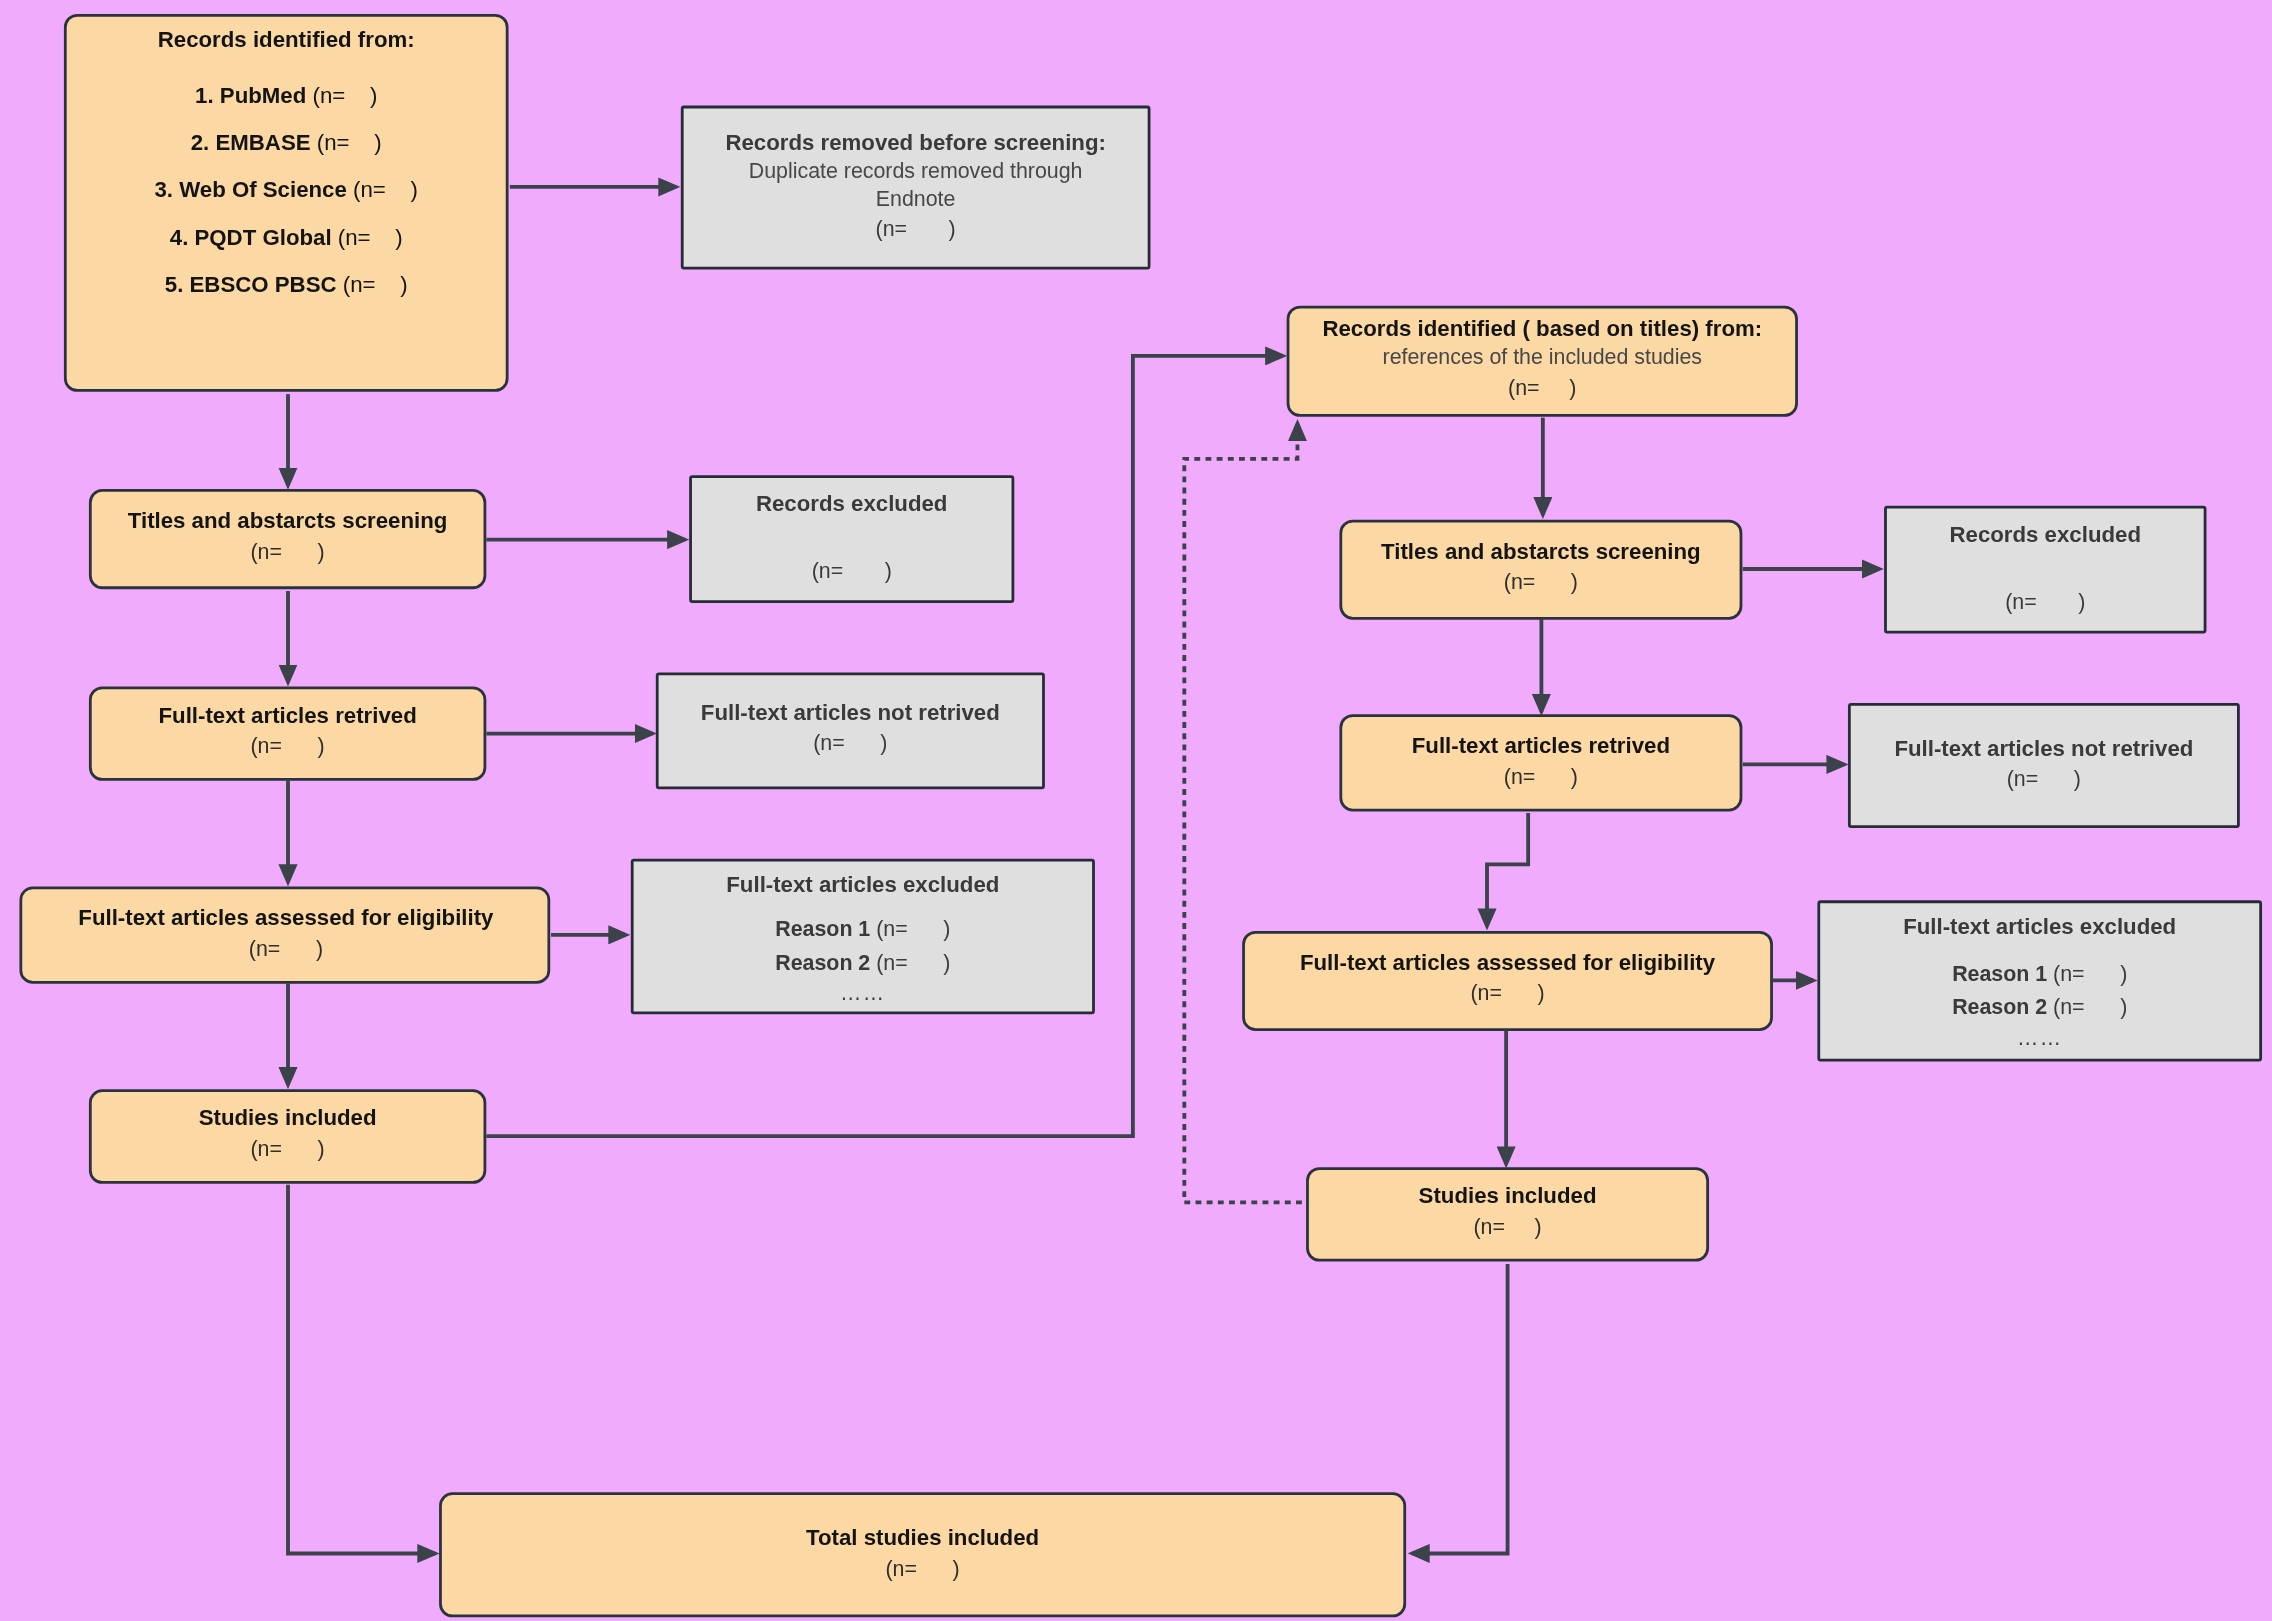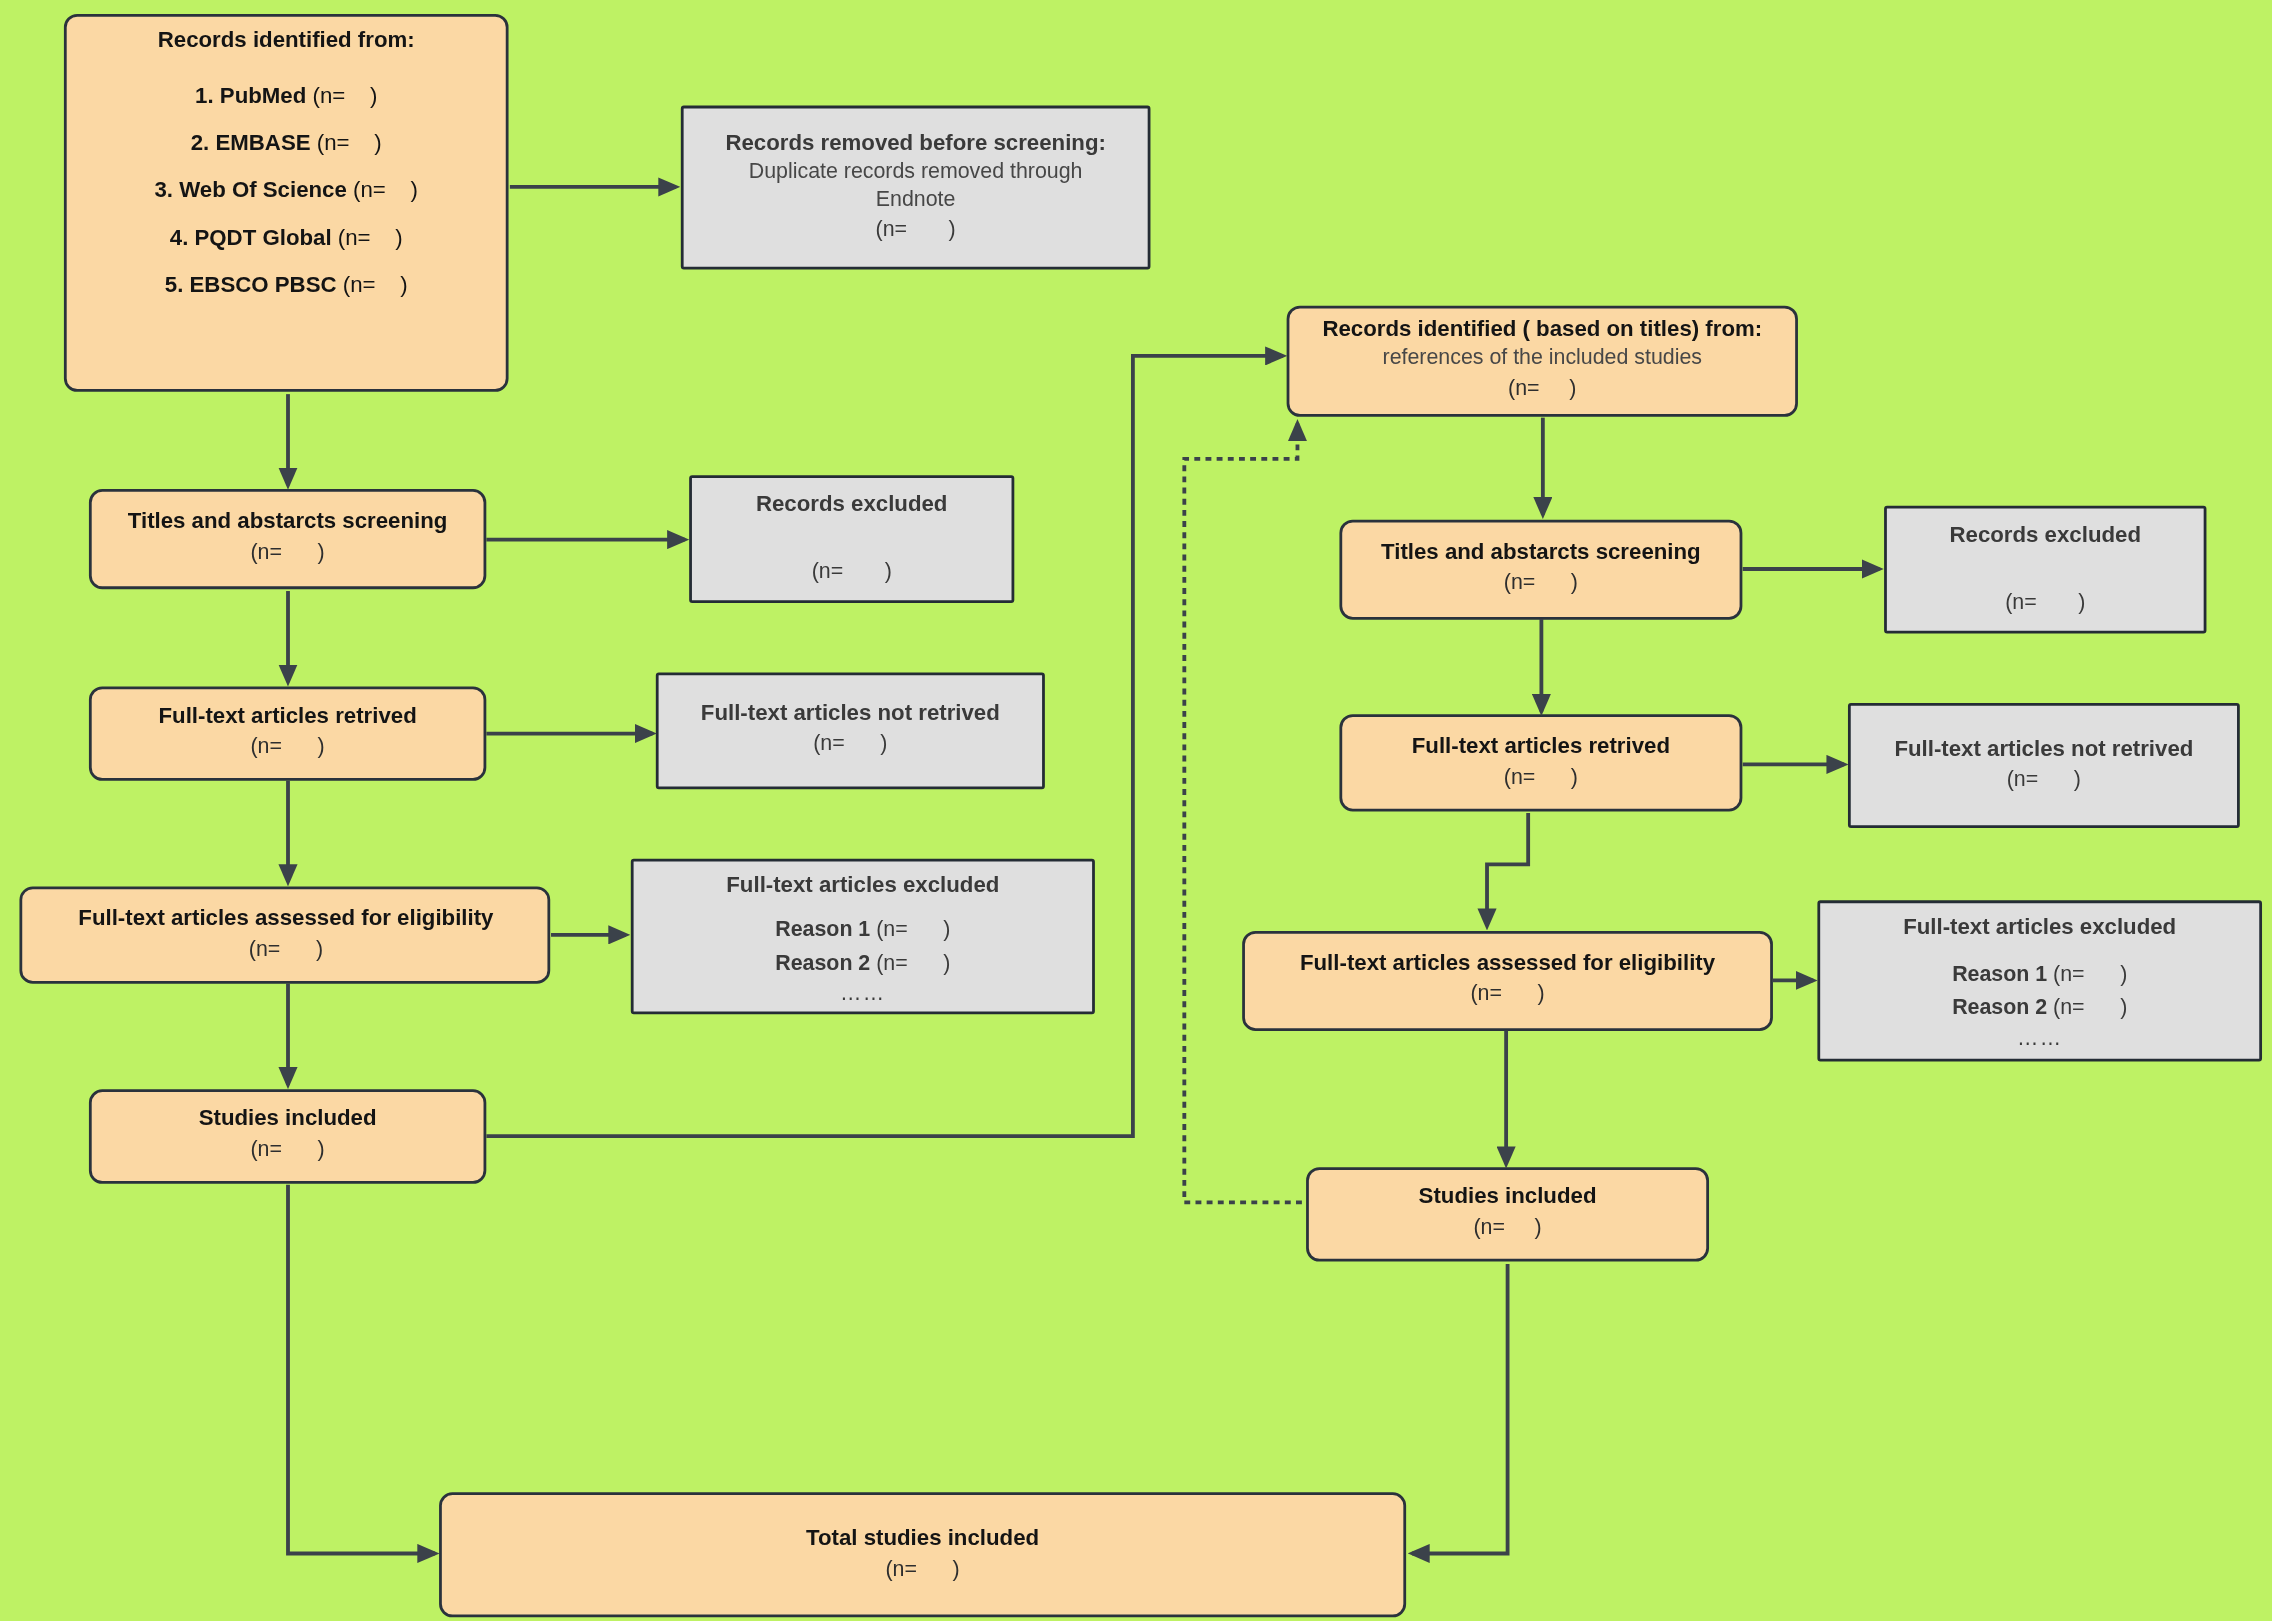--- a/index.html
+++ b/index.html
@@ -1,16 +1,16 @@
 <!DOCTYPE html>
 <html style="font-size:8.5px"><head>
 <meta charset="utf-8">
 <style>
   html,body{margin:0;padding:0;background:#ffffff;}
-  #stage{width:2273px;height:1622px;overflow:hidden;background:#bef264;}
+  #stage{width:2273px;height:1622px;overflow:hidden;background:#f0abfc;}
   #canvas{
     position:relative;width:818px;height:584px;
     transform:scale(2.7789);transform-origin:0 0;
     font-family:"Liberation Sans", sans-serif;
   }
   .box{
     position:absolute;box-sizing:border-box;
     display:flex;flex-direction:column;align-items:center;justify-content:center;
     text-align:center;z-index:2;
   }

